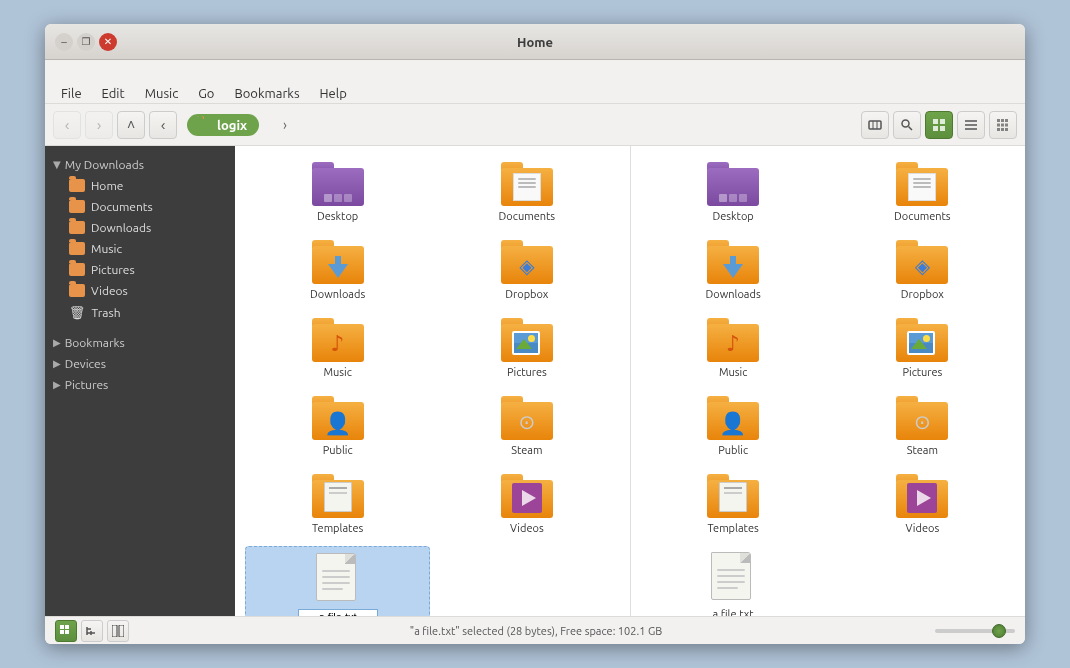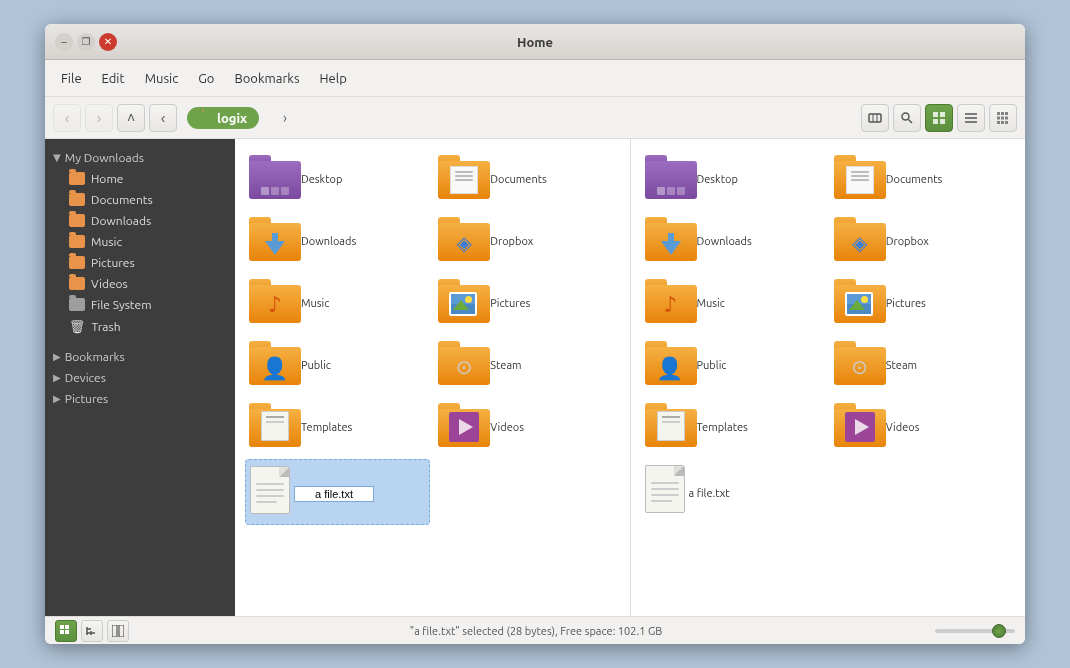--- a/index.html
+++ b/index.html
@@ -52,23 +52,23 @@
       align-items: center;
       justify-content: center;
       font-size: 10px;
     }
     .tb-minimize { background: #d4d0cb; color: #555; }
     .tb-maximize { background: #d4d0cb; color: #555; }
     .tb-close { background: #cc3b2e; color: #fff; }
     
     .menubar {
       background: #f2f1f0;
-      height: 37px;
-      display: flex;
-      align-items: center;
+      height: 44px;
+      display: flex;
+      align-items: flex-end;
       padding: 0 8px;
       border-bottom: 1px solid #dddbd8;
       gap: 4px;
     }
     .menubar-item {
       padding: 3px 8px;
       border-radius: 3px;
       cursor: pointer;
       font-size: 13px;
       color: #333;
@@ -206,21 +206,21 @@
     }
     .file-panel:last-child { border-right: none; }
     .file-grid {
       display: grid;
       grid-template-columns: repeat(2, 1fr);
       gap: 6px 4px;
       align-content: start;
     }
     .file-item {
       display: flex;
-      flex-direction: row;
+      flex-direction: column;
       align-items: center;
       padding: 6px 4px;
       border-radius: 4px;
       cursor: pointer;
       min-width: 80px;
     }
     .file-item.selected { background: #b8d4f0; border: 1px dashed #7aaad8; }
     .file-item-label {
       font-size: 11px;
       color: #333;
@@ -604,24 +604,20 @@
       </div>
       <div class="sidebar-item">
         <div class="sidebar-folder-icon sfi-pics"></div>
         <span>Pictures</span>
       </div>
       <div class="sidebar-item">
         <div class="sidebar-folder-icon sfi-vids"></div>
         <span>Videos</span>
       </div>
       <div class="sidebar-item">
-        <div class="sidebar-folder-icon sfi-fs"></div>
-        <span>File System</span>
-      </div>
-      <div class="sidebar-item">
         <span class="trash-icon-sm">🗑</span>
         <span>Trash</span>
       </div>
       <div style="height: 8px;"></div>
       <div class="sidebar-section-header">
         <span class="sidebar-arrow">▶</span>
         <span>Bookmarks</span>
       </div>
       <div class="sidebar-section-header">
         <span class="sidebar-arrow">▶</span>

